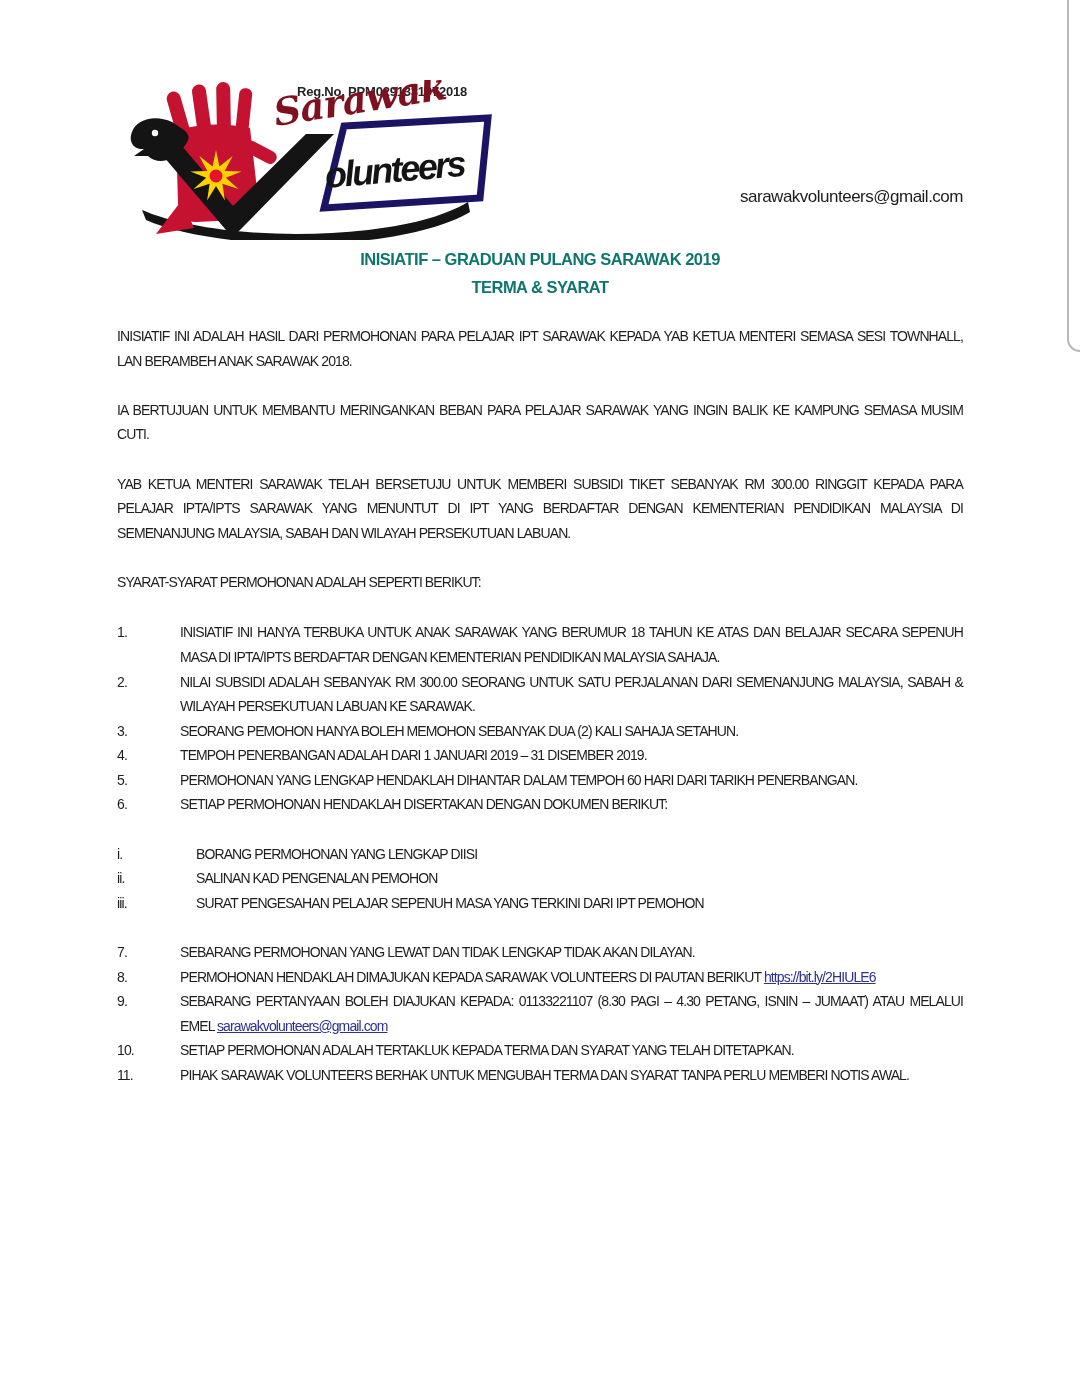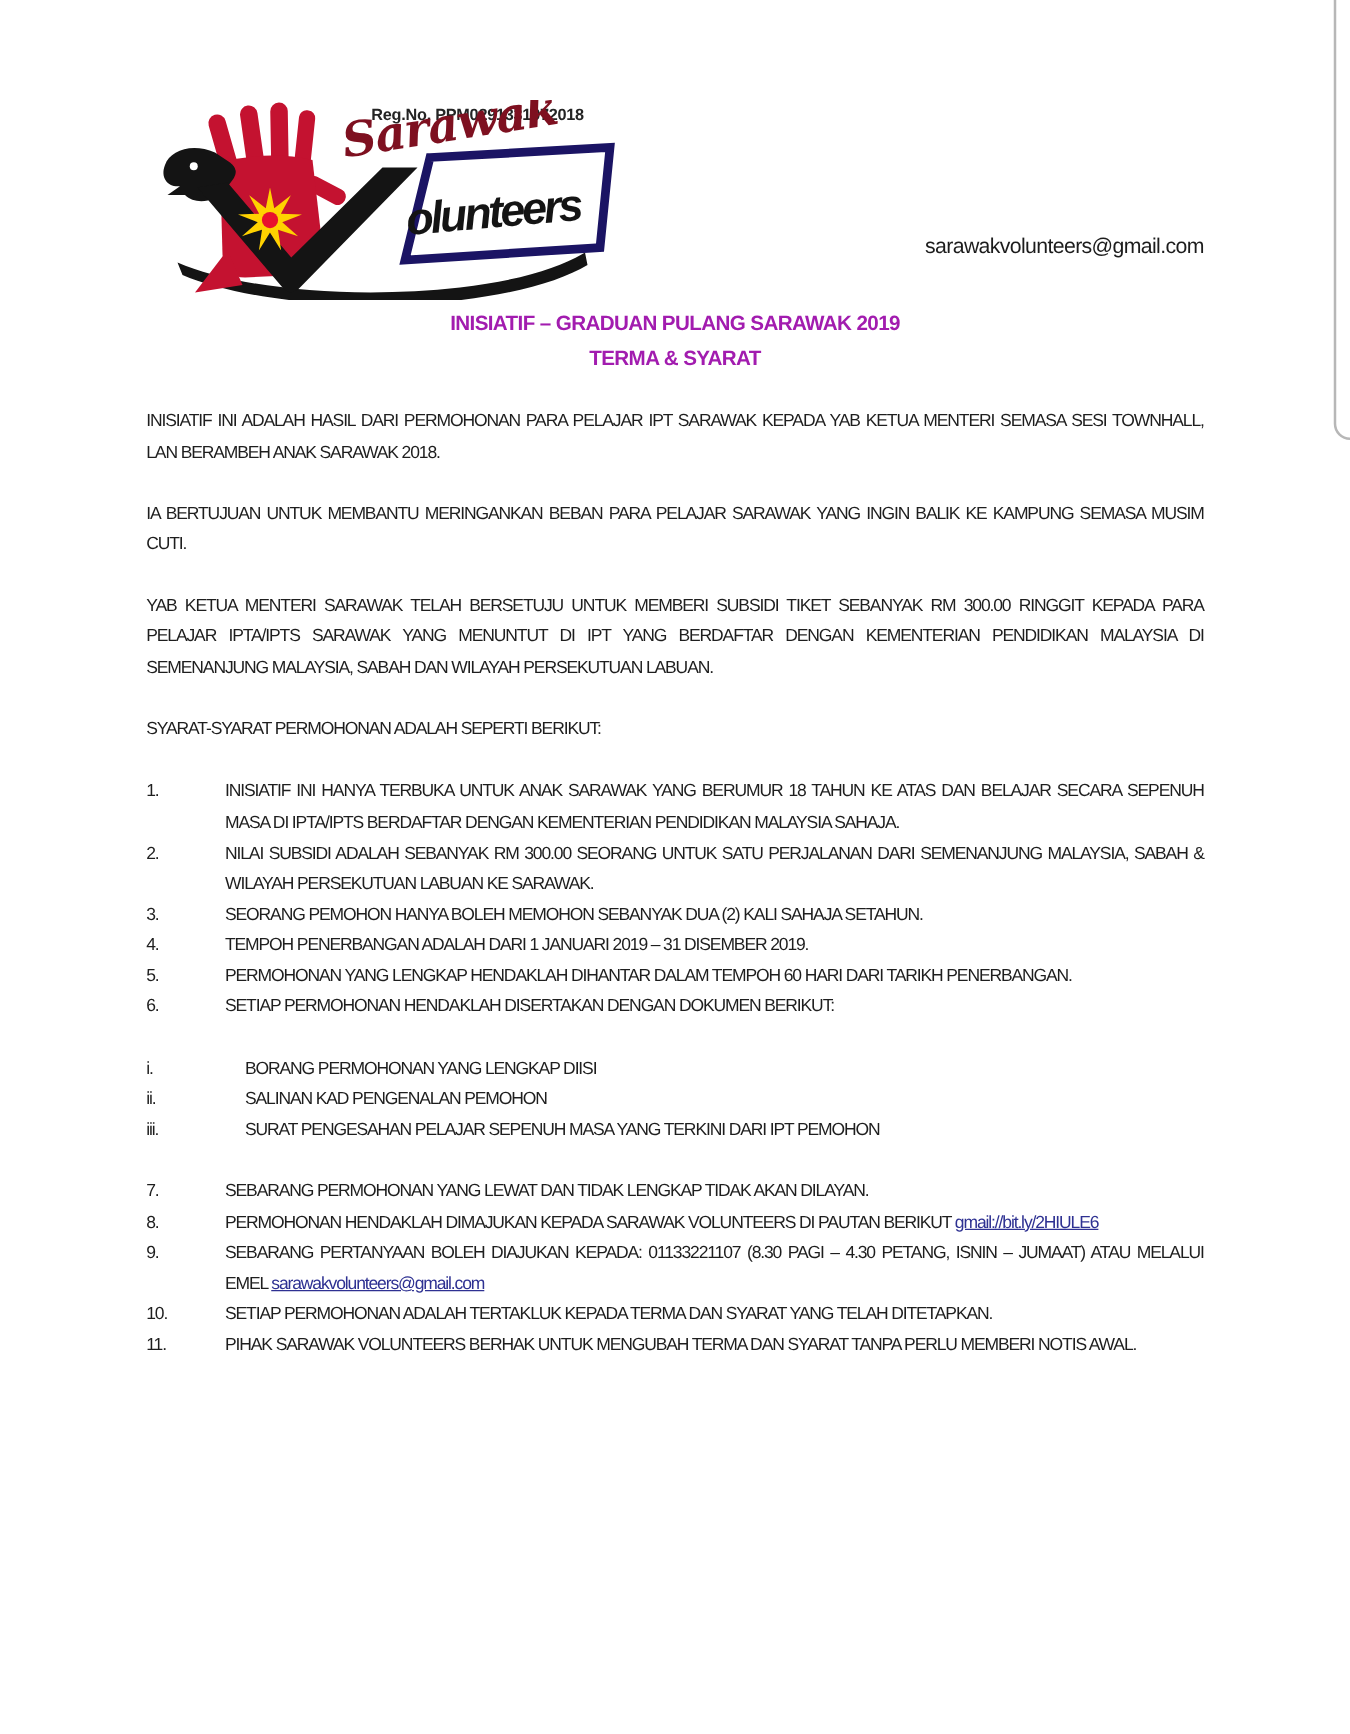--- a/index.html
+++ b/index.html
@@ -21,21 +21,21 @@
   .address-block sup { font-size:11px; }
   .header-email {
     position:absolute; right:117px; top:187px;
     font-size:17px; letter-spacing:-0.5px; color:#1c1c1c;
   }
 
   
   .doc-title {
     position:absolute; left:117px; top:246px; width:846px;
     text-align:center; font-weight:bold; font-size:16.5px; letter-spacing:-0.5px;
-    line-height:27.5px; color:#a21caf;
+    line-height:27.5px; color:#0f766e;
   }
 
   
   .doc-body {
     position:absolute; left:117px; top:324px; width:846px;
     font-size:14px; line-height:24.6px; letter-spacing:-0.9px; color:#1e1e1e;
   }
   .para { text-align:justify; margin:0 0 24.6px 0; }
   .para:last-of-type { margin-bottom:25.8px; }
 
@@ -147,21 +147,21 @@
             <span class="sub-num">iii.</span>
             <div class="sub-text">SURAT PENGESAHAN PELAJAR SEPENUH MASA YANG TERKINI DARI IPT PEMOHON</div>
           </div>
         </div>
         <div class="term-row">
           <span class="term-num">7.</span>
           <div class="term-text"><span>SEBARANG PERMOHONAN YANG LEWAT DAN TIDAK LENGKAP TIDAK AKAN DILAYAN.</span></div>
         </div>
         <div class="term-row">
           <span class="term-num">8.</span>
-          <div class="term-text"><span>PERMOHONAN HENDAKLAH DIMAJUKAN KEPADA SARAWAK VOLUNTEERS DI PAUTAN BERIKUT </span><a class="doc-link" href="#">gmail://bit.ly/2HIULE6</a></div>
+          <div class="term-text"><span>PERMOHONAN HENDAKLAH DIMAJUKAN KEPADA SARAWAK VOLUNTEERS DI PAUTAN BERIKUT </span><a class="doc-link" href="#">https://bit.ly/2HIULE6</a></div>
         </div>
         <div class="term-row">
           <span class="term-num">9.</span>
           <div class="term-text"><span>SEBARANG PERTANYAAN BOLEH DIAJUKAN KEPADA: 01133221107 (8.30 PAGI – 4.30 PETANG, ISNIN – JUMAAT) ATAU MELALUI EMEL </span><a class="doc-link" href="#">sarawakvolunteers@gmail.com</a></div>
         </div>
         <div class="term-row">
           <span class="term-num">10.</span>
           <div class="term-text"><span>SETIAP PERMOHONAN ADALAH TERTAKLUK KEPADA TERMA DAN SYARAT YANG TELAH DITETAPKAN.</span></div>
         </div>
         <div class="term-row">

